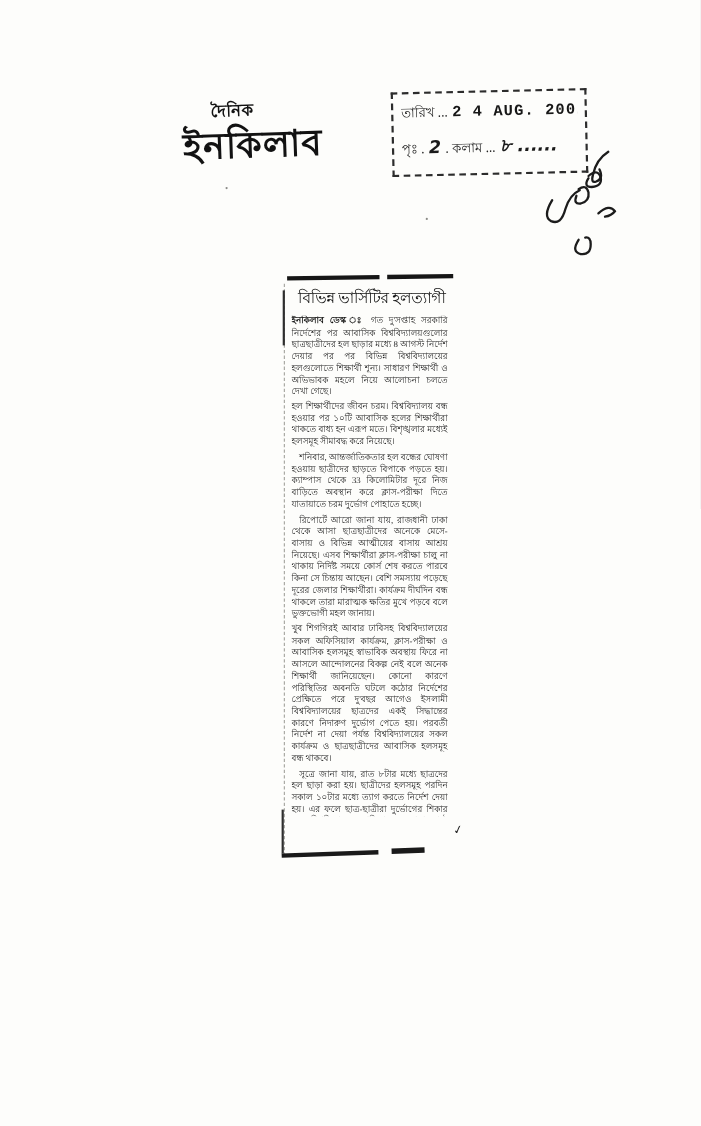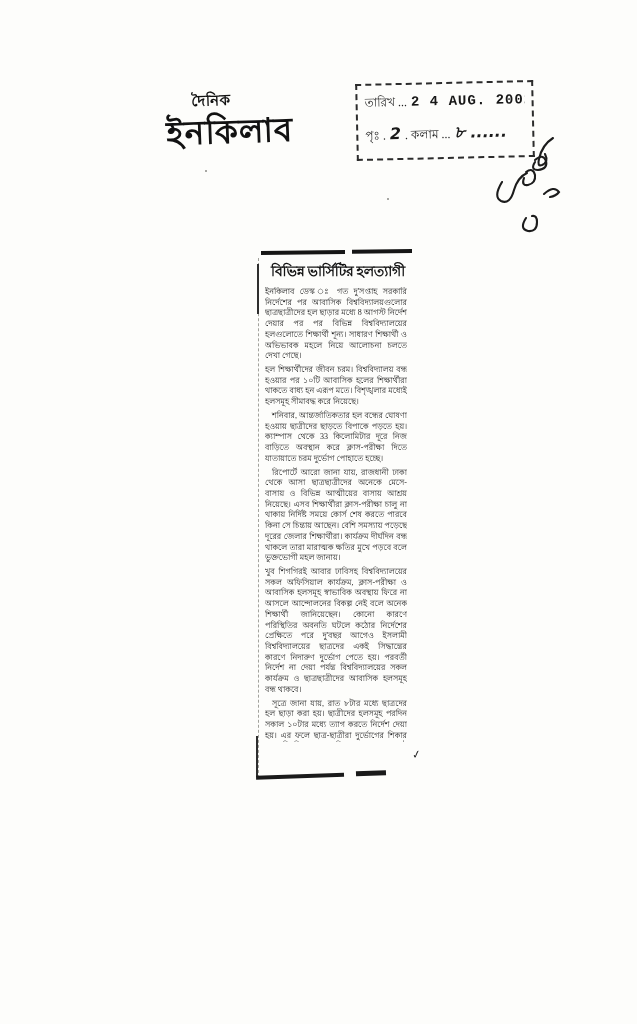--- a/index.html
+++ b/index.html
@@ -63,36 +63,36 @@
   }
   .clip-left-dark-bottom {
     position:absolute; left:0px; top:486px; width:2px; height:40px; background:#2e2e2e;
   }
   .top-rule { display:flex; gap:7px; margin-left:5px; transform:rotate(-0.8deg); }
   .top-rule .seg1 { width:84px; height:4px; background:#161616; }
   .top-rule .seg2 { width:60px; height:4px; background:#161616; }
   .headline {
     margin:7px 4px 5px 6px;
     text-align:center;
-    font-weight:bold;
+    font-weight:normal;
     font-size:14px; line-height:1.5;
     letter-spacing:-0.3px;
     color:#131313;
     font-family:"Liberation Serif", serif;
   }
   .article-body {
     margin-left:9px;
     width:142px; height:455px; overflow:hidden;
     font-size:8px; line-height:1.34;
     text-align:justify;
     color:#262626;
   }
   .article-body p { margin-bottom:3px; }
   .article-body p.indent { text-indent:7px; }
-  .article-body .lead { font-weight:normal; color:#161616; }
+  .article-body .lead { font-weight:bold; color:#161616; }
   .bottom-rule {
     position:absolute; top:522px; left:0px; width:162px;
     display:flex; gap:12px; align-items:center;
     transform:rotate(-2deg);
   }
   .bottom-rule .seg1 { width:88px; height:4px; background:#1a1a1a; }
   .bottom-rule .seg2 { width:30px; height:5px; background:#1a1a1a; }
   .tick {
     position:absolute; left:156px; top:498px;
     font-size:11px; color:#222; transform:rotate(-12deg);

